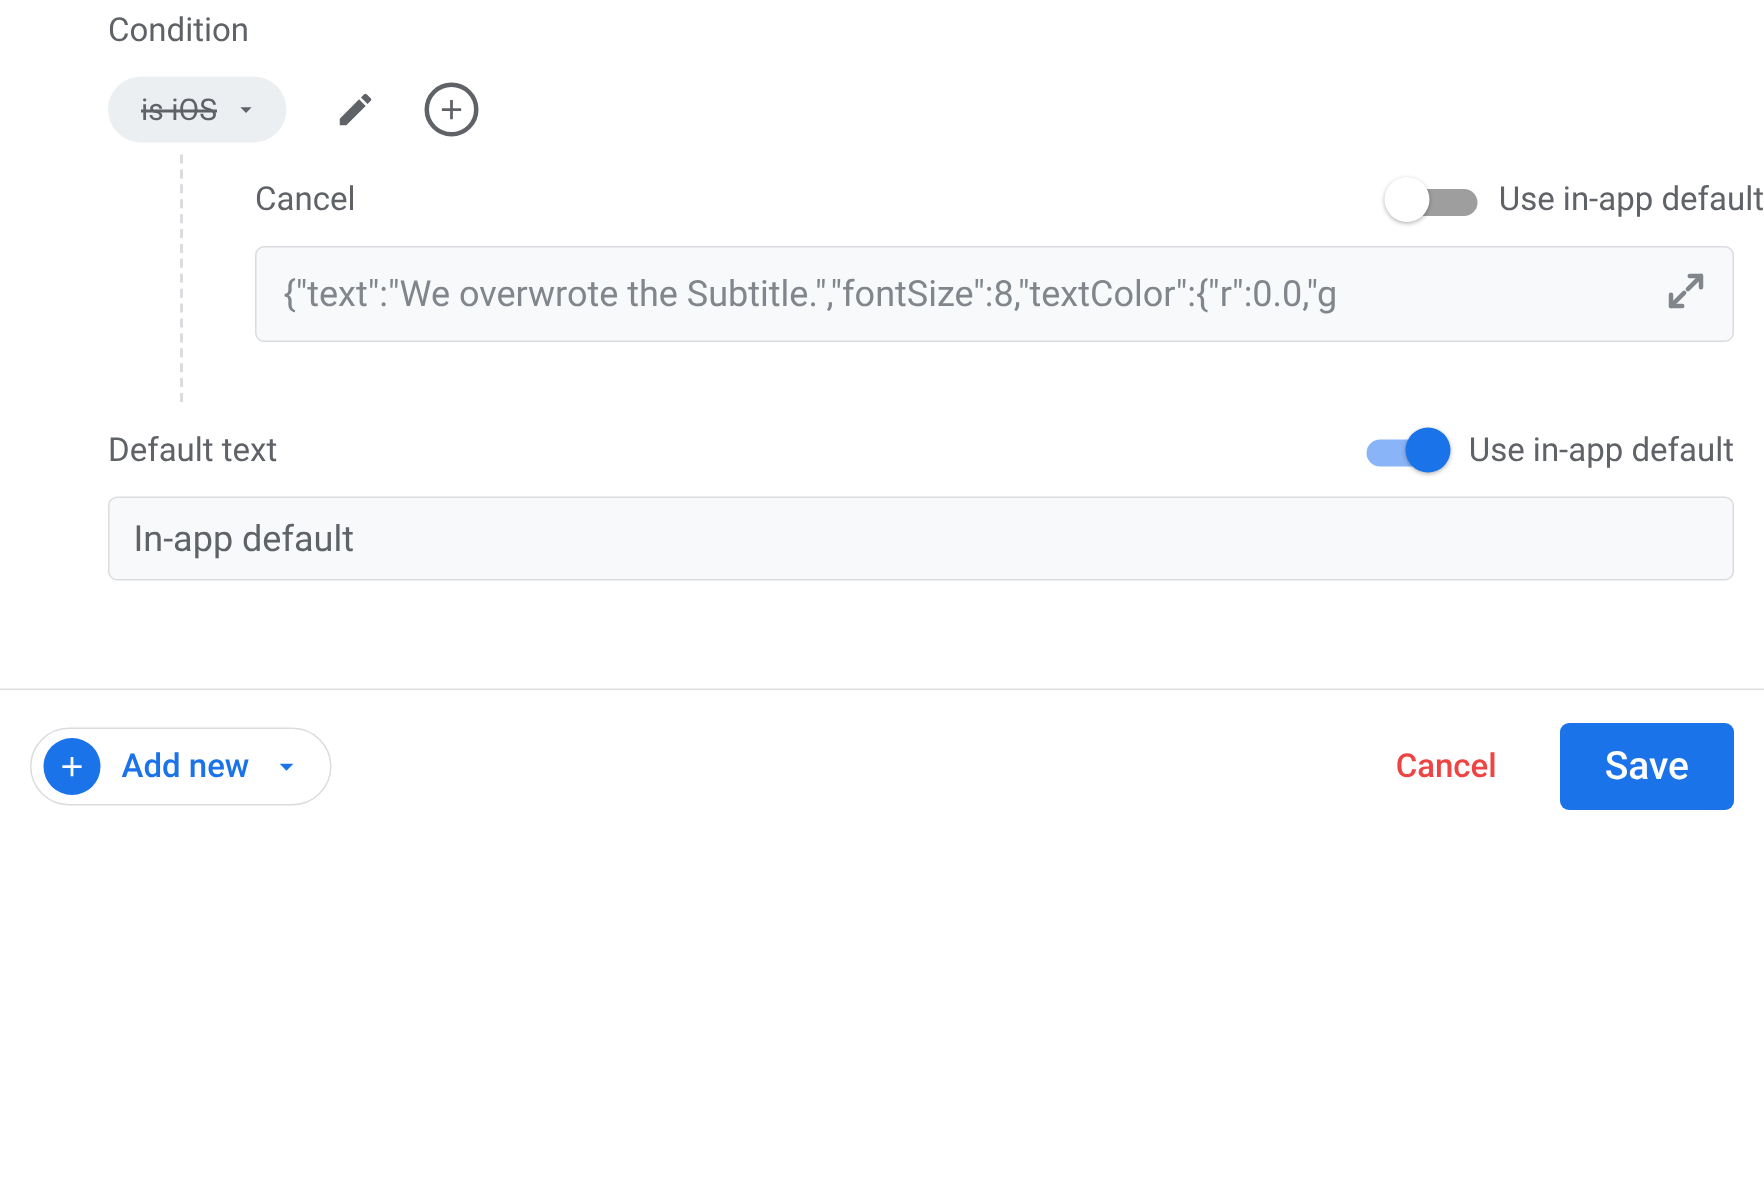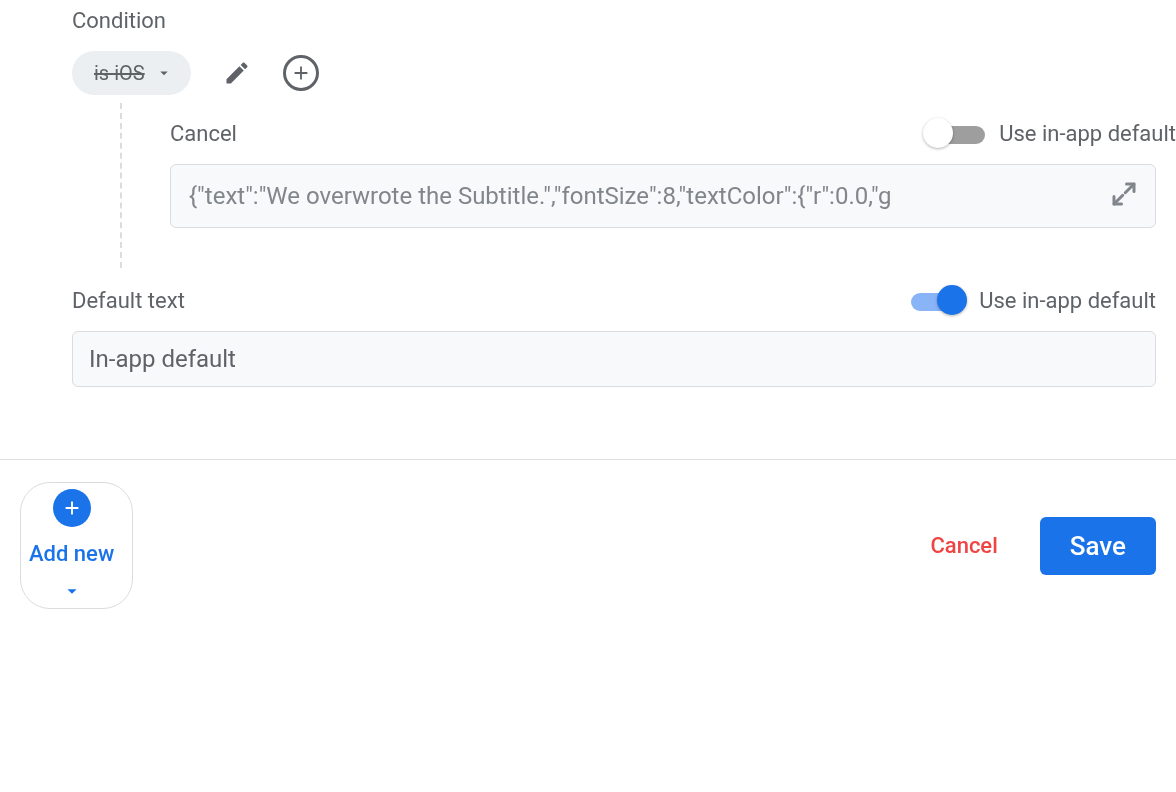--- a/index.html
+++ b/index.html
@@ -174,21 +174,20 @@
     padding: 22px 20px 22px 20px;
   }
   .add-new {
     display: inline-flex;
     align-items: center;
     border: 1px solid #dadce0;
     border-radius: 30px;
     padding: 6px 18px 6px 8px;
     gap: 14px;
     cursor: pointer;
-    flex-direction: column;
   }
   .add-new-circle {
     width: 38px;
     height: 38px;
     border-radius: 50%;
     background: #1a73e8;
     display: inline-flex;
     align-items: center;
     justify-content: center;
   }

